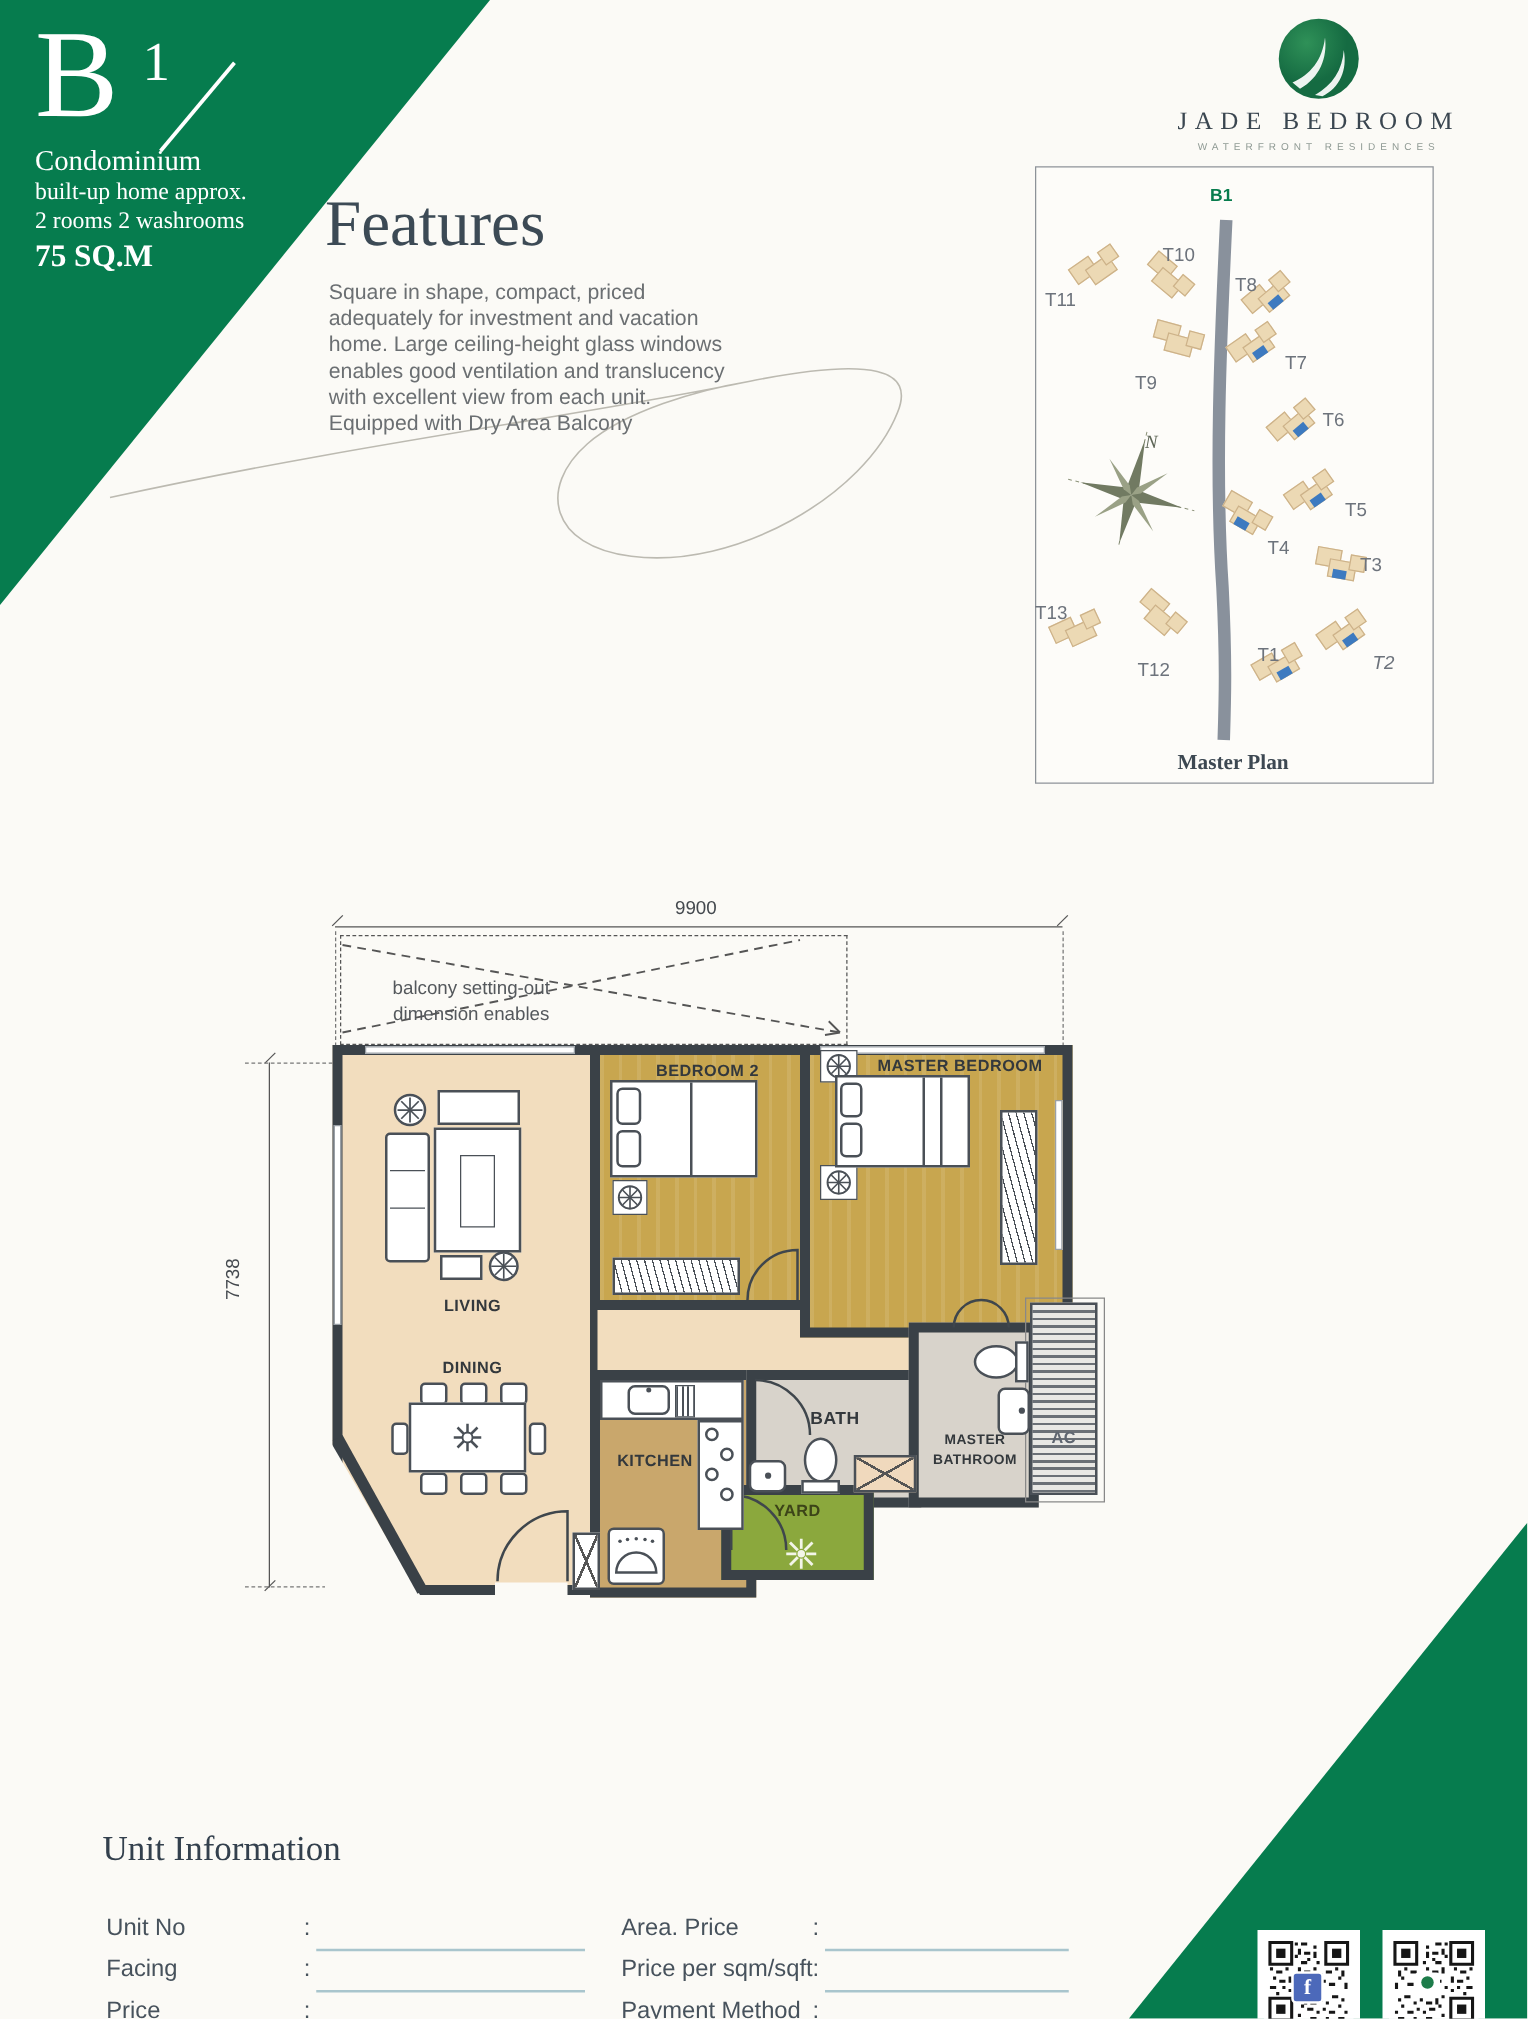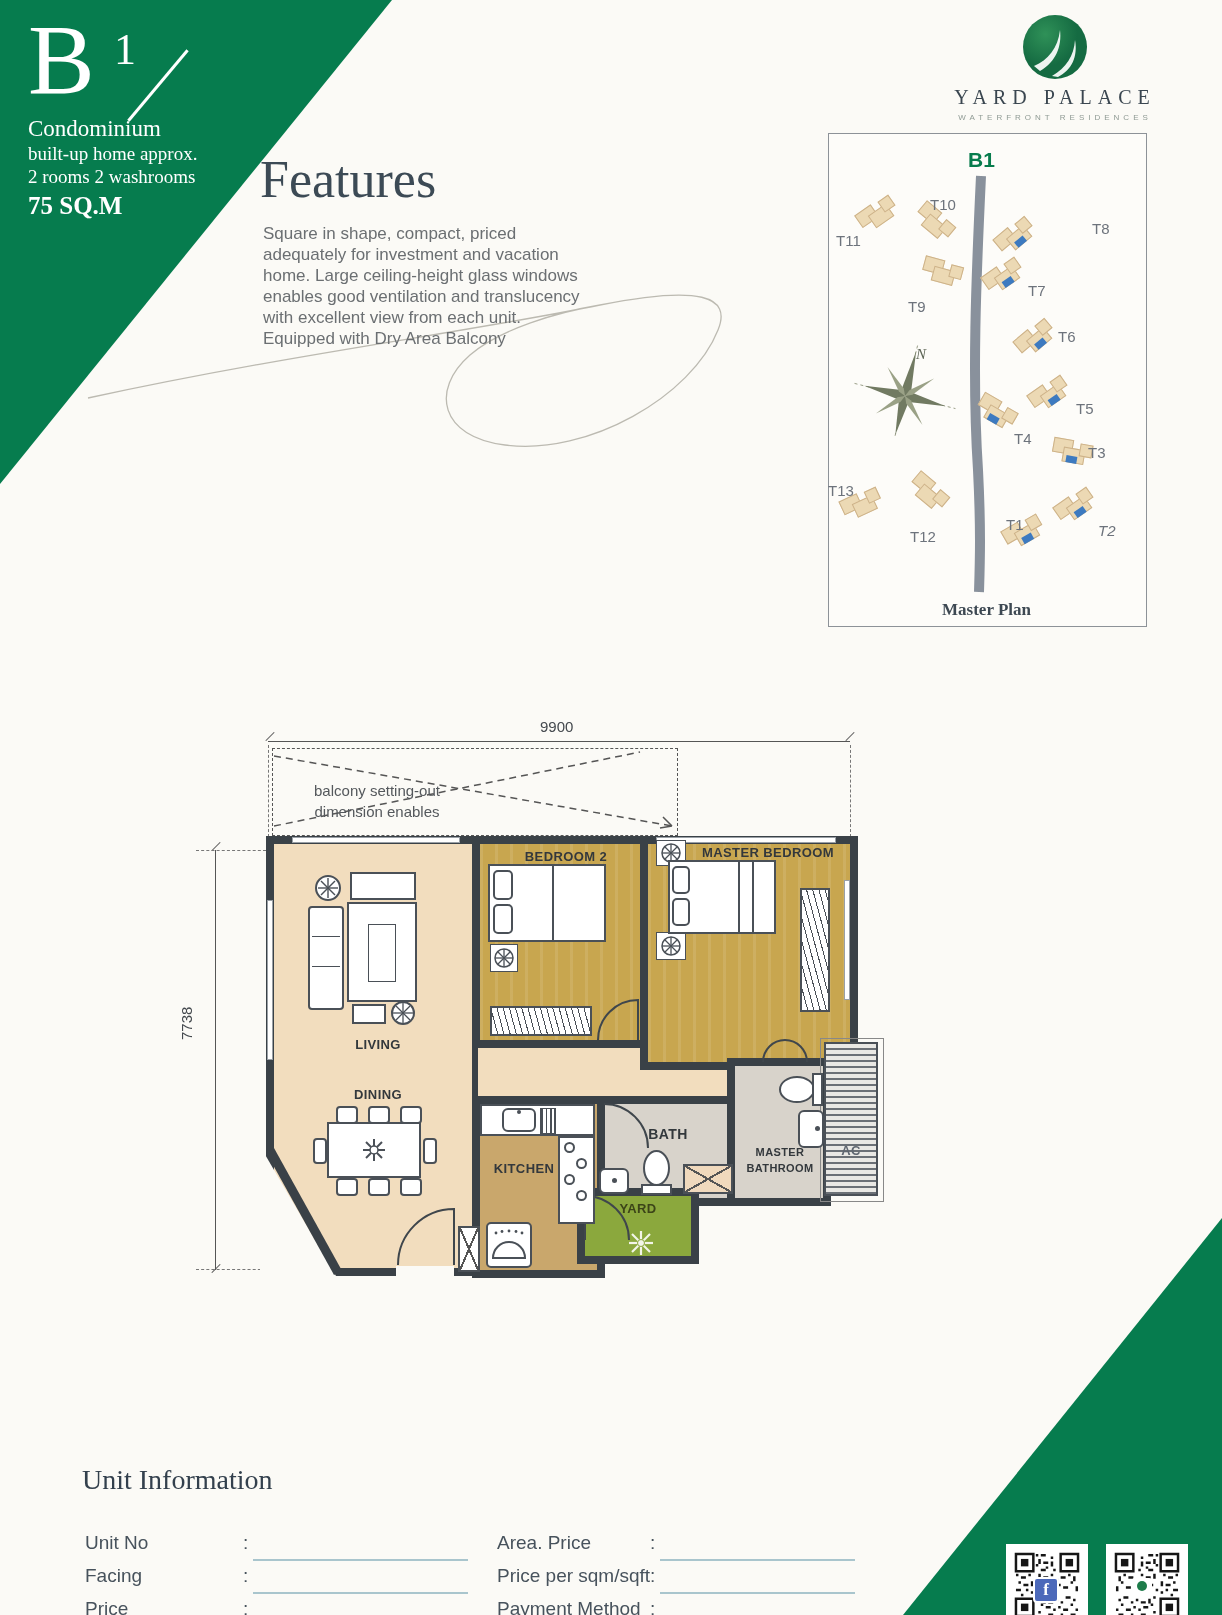--- a/index.html
+++ b/index.html
@@ -21,21 +21,21 @@
   .badge .l4{font-size:25px;font-weight:bold;margin-top:4px;}
   
   .logo{left:940px;top:14px;width:230px;text-align:center;}
   .logo .lname{font-family:"Liberation Serif",serif;font-size:20px;letter-spacing:6px;color:#3a4650;margin-top:6px;}
   .logo .ltag{font-size:8px;letter-spacing:4px;color:#8f9a94;margin-top:4px;}
   
   .features-title{left:260px;top:150px;font-family:"Liberation Serif",serif;font-size:52px;color:#3c4a55;}
   .features-body{left:263px;top:223px;width:330px;font-size:17px;line-height:21px;color:#6b6f72;}
   
   .mp-box{left:828px;top:133px;width:317px;height:492px;border:1px solid #8d9298;background:#fdfcf9;}
-  .mp-b1{left:968px;top:148px;font-size:21px;font-weight:bold;color:#077c4d;}
+  .mp-b1{left:968px;top:148px;font-size:14px;font-weight:bold;color:#077c4d;}
   .mp-title{left:828px;top:600px;width:317px;text-align:center;font-family:"Liberation Serif",serif;
             font-weight:bold;font-size:17px;color:#3d4852;}
   .tlabel{position:absolute;font-size:15px;color:#6d737c;}
   .tower{position:absolute;width:40px;height:26px;}
   .tower span{position:absolute;background:#ecd9b4;border:1px solid #cdb289;}
   .tower .tb1{left:0;top:0;width:18px;height:13px;}
   .tower .tb2{left:11px;top:8px;width:20px;height:13px;}
   .tower .tb3{left:27px;top:2px;width:11px;height:11px;}
   .tower .tbu{left:15px;top:16px;width:11px;height:7px;background:#3d7ac0;border:none;}
   .mp-n{left:916px;top:346px;font-family:"Liberation Serif",serif;font-style:italic;font-size:15px;color:#5e6657;}
@@ -107,21 +107,21 @@
     <defs>
         <radialGradient id="lg" cx="35%" cy="30%">
           <stop offset="0%" stop-color="#2f9158"></stop>
           <stop offset="100%" stop-color="#156b42"></stop>
         </radialGradient>
       </defs>
     <circle cx="33" cy="33" r="32" fill="url(#lg)"></circle>
     <path d="M 12 52 C 26 46 36 34 38 16 C 40 32 34 48 18 57 Z" fill="#fff" opacity="0.92"></path>
     <path d="M 30 62 C 44 54 52 42 53 26 C 56 42 50 56 36 63 Z" fill="#fff" opacity="0.92"></path>
   </svg>
-  <div class="lname">YARD PALACE</div>
+  <div class="lname">JADE BEDROOM</div>
   <div class="ltag">WATERFRONT RESIDENCES</div>
 </div>
 
 <div class="abs features-title">Features</div>
 <div class="abs features-body">Square in shape, compact, priced adequately for investment and vacation home. Large ceiling-height glass windows enables good ventilation and translucency with excellent view from each unit. Equipped with Dry Area Balcony</div>
 
 <div class="abs mp-box"></div>
 <div class="abs mp-b1">B1</div>
 <svg class="abs overlay" width="1222" height="1615">
   <path d="M 981 176 C 976 280 972 380 978 470 C 981 530 980 560 979 592" fill="none" stroke="#89919c" stroke-width="10"></path>
@@ -158,21 +158,21 @@
       <span class="tb2"></span>
       <span class="tb3"></span>
     </div>
     <span class="tlabel" style="left: 908px; top: 298px;">T9</span>
     <div class="tower" style="left: 996px; top: 224px; transform: rotate(-40deg);">
       <span class="tb1"></span>
       <span class="tb2"></span>
       <span class="tb3"></span>
       <span class="tbu"></span>
     </div>
-    <span class="tlabel" style="left: 1092px; top: 220px;">T8</span>
+    <span class="tlabel" style="left: 988px; top: 220px;">T8</span>
     <div class="tower" style="left: 984px; top: 264px; transform: rotate(-35deg);">
       <span class="tb1"></span>
       <span class="tb2"></span>
       <span class="tb3"></span>
       <span class="tbu"></span>
     </div>
     <span class="tlabel" style="left: 1028px; top: 282px;">T7</span>
     <div class="tower" style="left: 1016px; top: 326px; transform: rotate(-40deg);">
       <span class="tb1"></span>
       <span class="tb2"></span>

